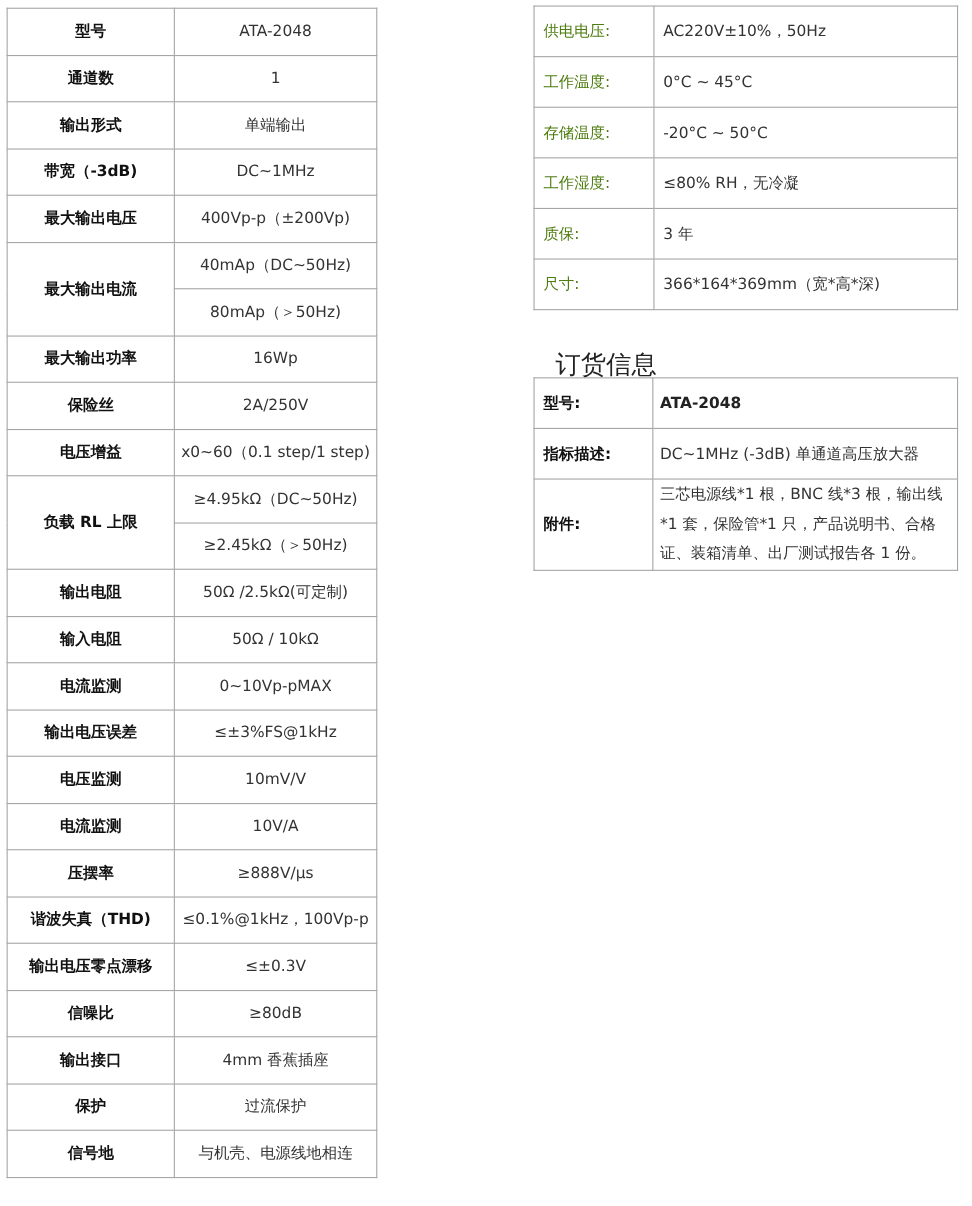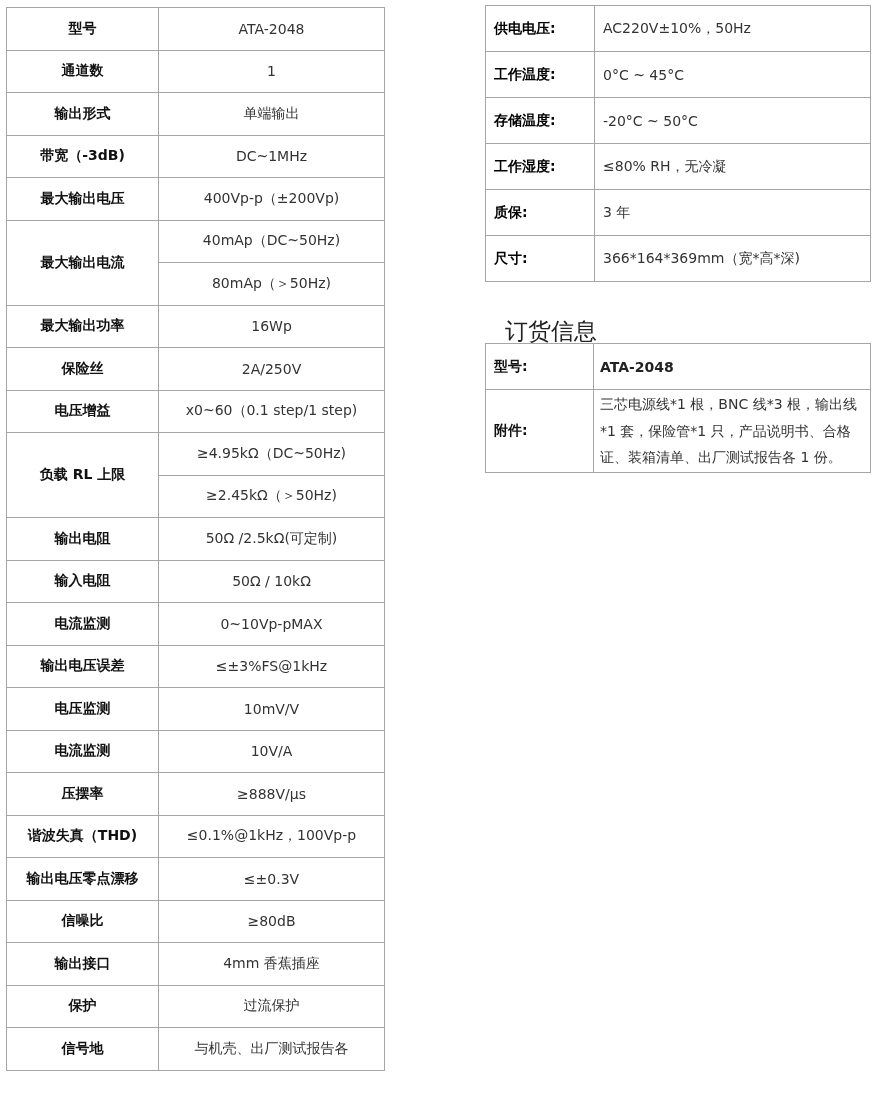--- a/index.html
+++ b/index.html
@@ -3,27 +3,27 @@
 <meta charset="utf-8">
 <style>
   html, body { margin: 0; padding: 0; background: #ffffff; }
   body {
     width: 884px; height: 1096px; position: relative; overflow: hidden;
     font-family: "DejaVu Sans", "Liberation Sans", sans-serif;
     color: #333333;
   }
   table { border-collapse: collapse; position: absolute; table-layout: fixed; }
   td { border: 1px solid #a6a6a6; padding: 0; font-size: 14px; }
-  #spec-table { left: 6px; top: 7px; width: 379px; }
+  #spec-table { left: 6px; top: 7px; width: 337px; }
   #spec-table td { height: 41.5px; text-align: center; vertical-align: middle; }
   #spec-table td.label { width: 151px; font-weight: bold; color: #111; font-size: 14px; }
   #spec-table td.value { color: #333; }
   #env-table { left: 485px; top: 5px; width: 386px; }
   #env-table td { height: 45px; vertical-align: middle; }
-  #env-table td.label { width: 100px; padding-left: 8px; font-weight: bold; color: #000000; }
+  #env-table td.label { width: 100px; padding-left: 8px; font-weight: normal; color: #4d7c0f; }
   #env-table td.value { padding-left: 8px; color: #333; margin-left: 48px; }
   #order-heading {
     position: absolute; left: 489px; top: 300px; margin: 16px;
     font-size: 23px; font-weight: normal; color: #222;
   }
   #order-table { left: 485px; top: 343px; width: 386px; }
   #order-table td { vertical-align: middle; }
   #order-table td.label { width: 99px; padding-left: 8px; font-weight: bold; color: #111; height: 45px; }
   #order-table td.value { padding-left: 6px; color: #333; }
   #order-table td.bold-value { font-weight: bold; color: #222; }
@@ -123,21 +123,21 @@
     <tr>
       <td class="label">输出接口</td>
       <td class="value">4mm 香蕉插座</td>
     </tr>
     <tr>
       <td class="label">保护</td>
       <td class="value">过流保护</td>
     </tr>
     <tr>
       <td class="label">信号地</td>
-      <td class="value">与机壳、出厂测试报告各</td>
+      <td class="value">与机壳、电源线地相连</td>
     </tr>
   </tbody>
 </table>
 
 <table id="env-table">
   <tbody>
     <tr>
       <td class="label">供电电压:</td>
       <td class="value">AC220V±10%，50Hz</td>
     </tr>
@@ -166,17 +166,21 @@
 
 <h2 id="order-heading">订货信息</h2>
 
 <table id="order-table">
   <tbody>
     <tr>
       <td class="label">型号:</td>
       <td class="value bold-value">ATA-2048</td>
     </tr>
     <tr>
+      <td class="label">指标描述:</td>
+      <td class="value">DC~1MHz (-3dB)   单通道高压放大器</td>
+    </tr>
+    <tr>
       <td class="label">附件:</td>
       <td class="value multi">三芯电源线*1 根，BNC 线*3 根，输出线*1 套，保险管*1 只，产品说明书、合格证、装箱清单、出厂测试报告各 1 份。</td>
     </tr>
   </tbody>
 </table>
 
 </body></html>

